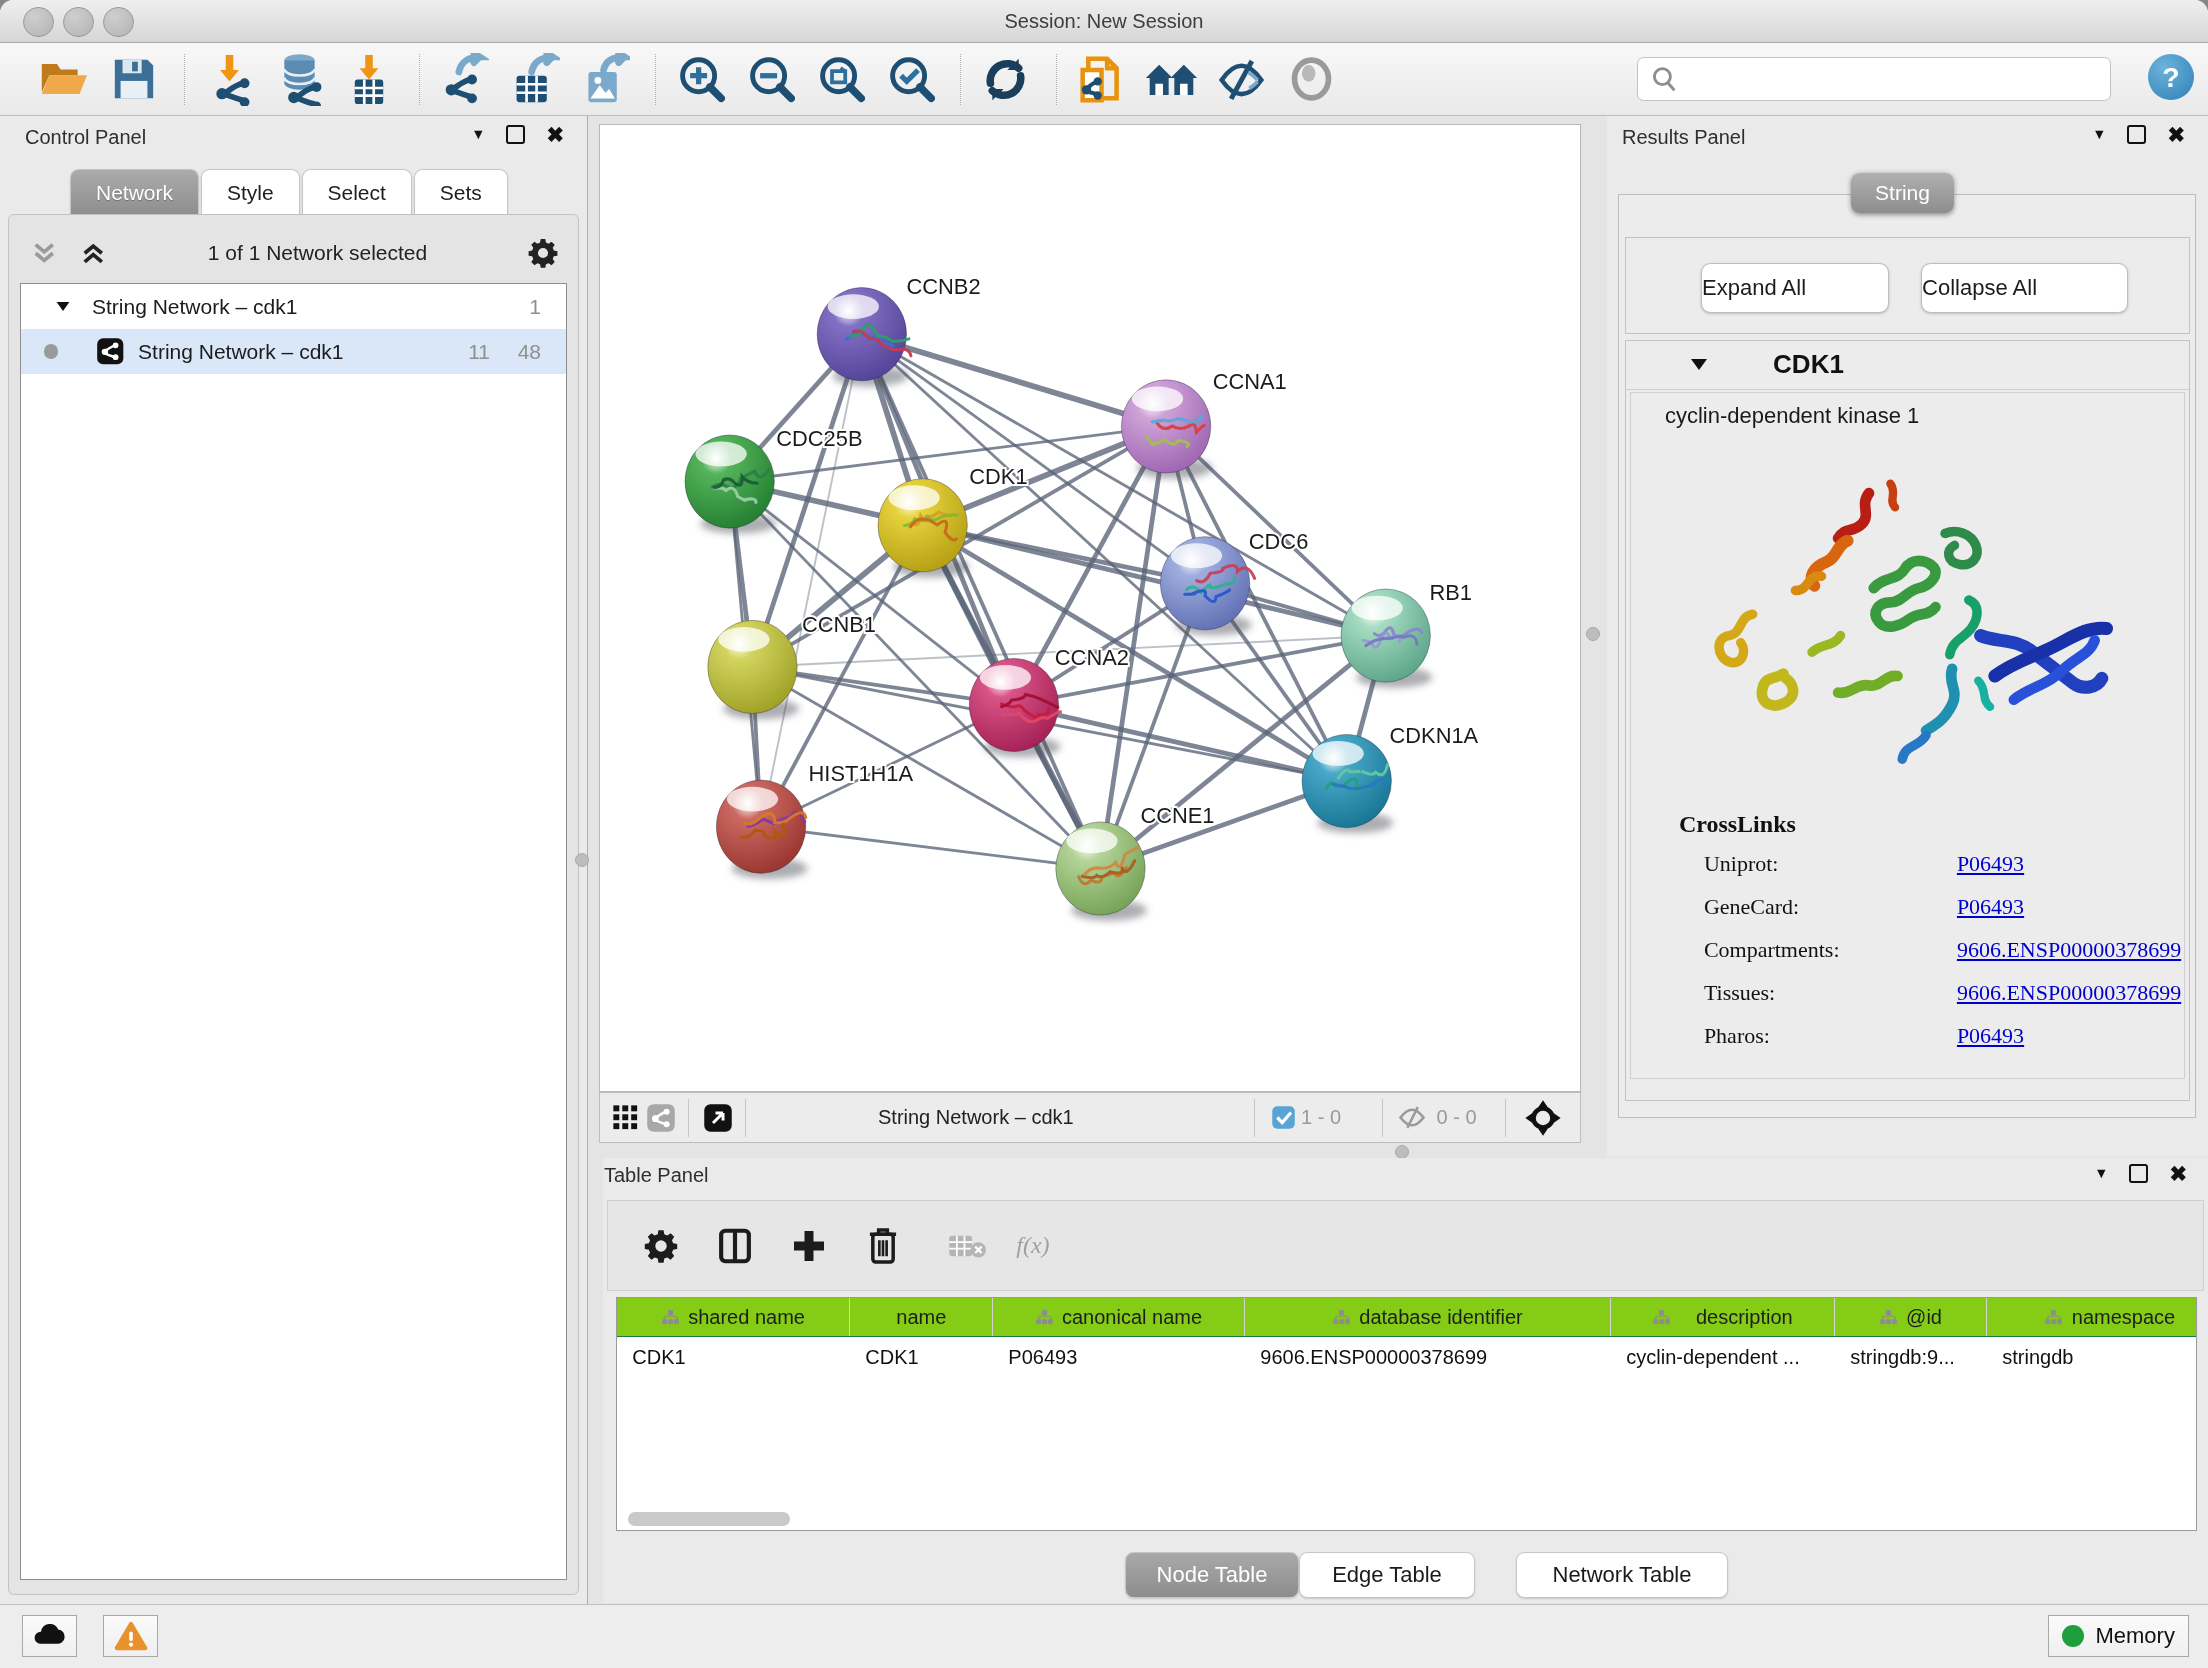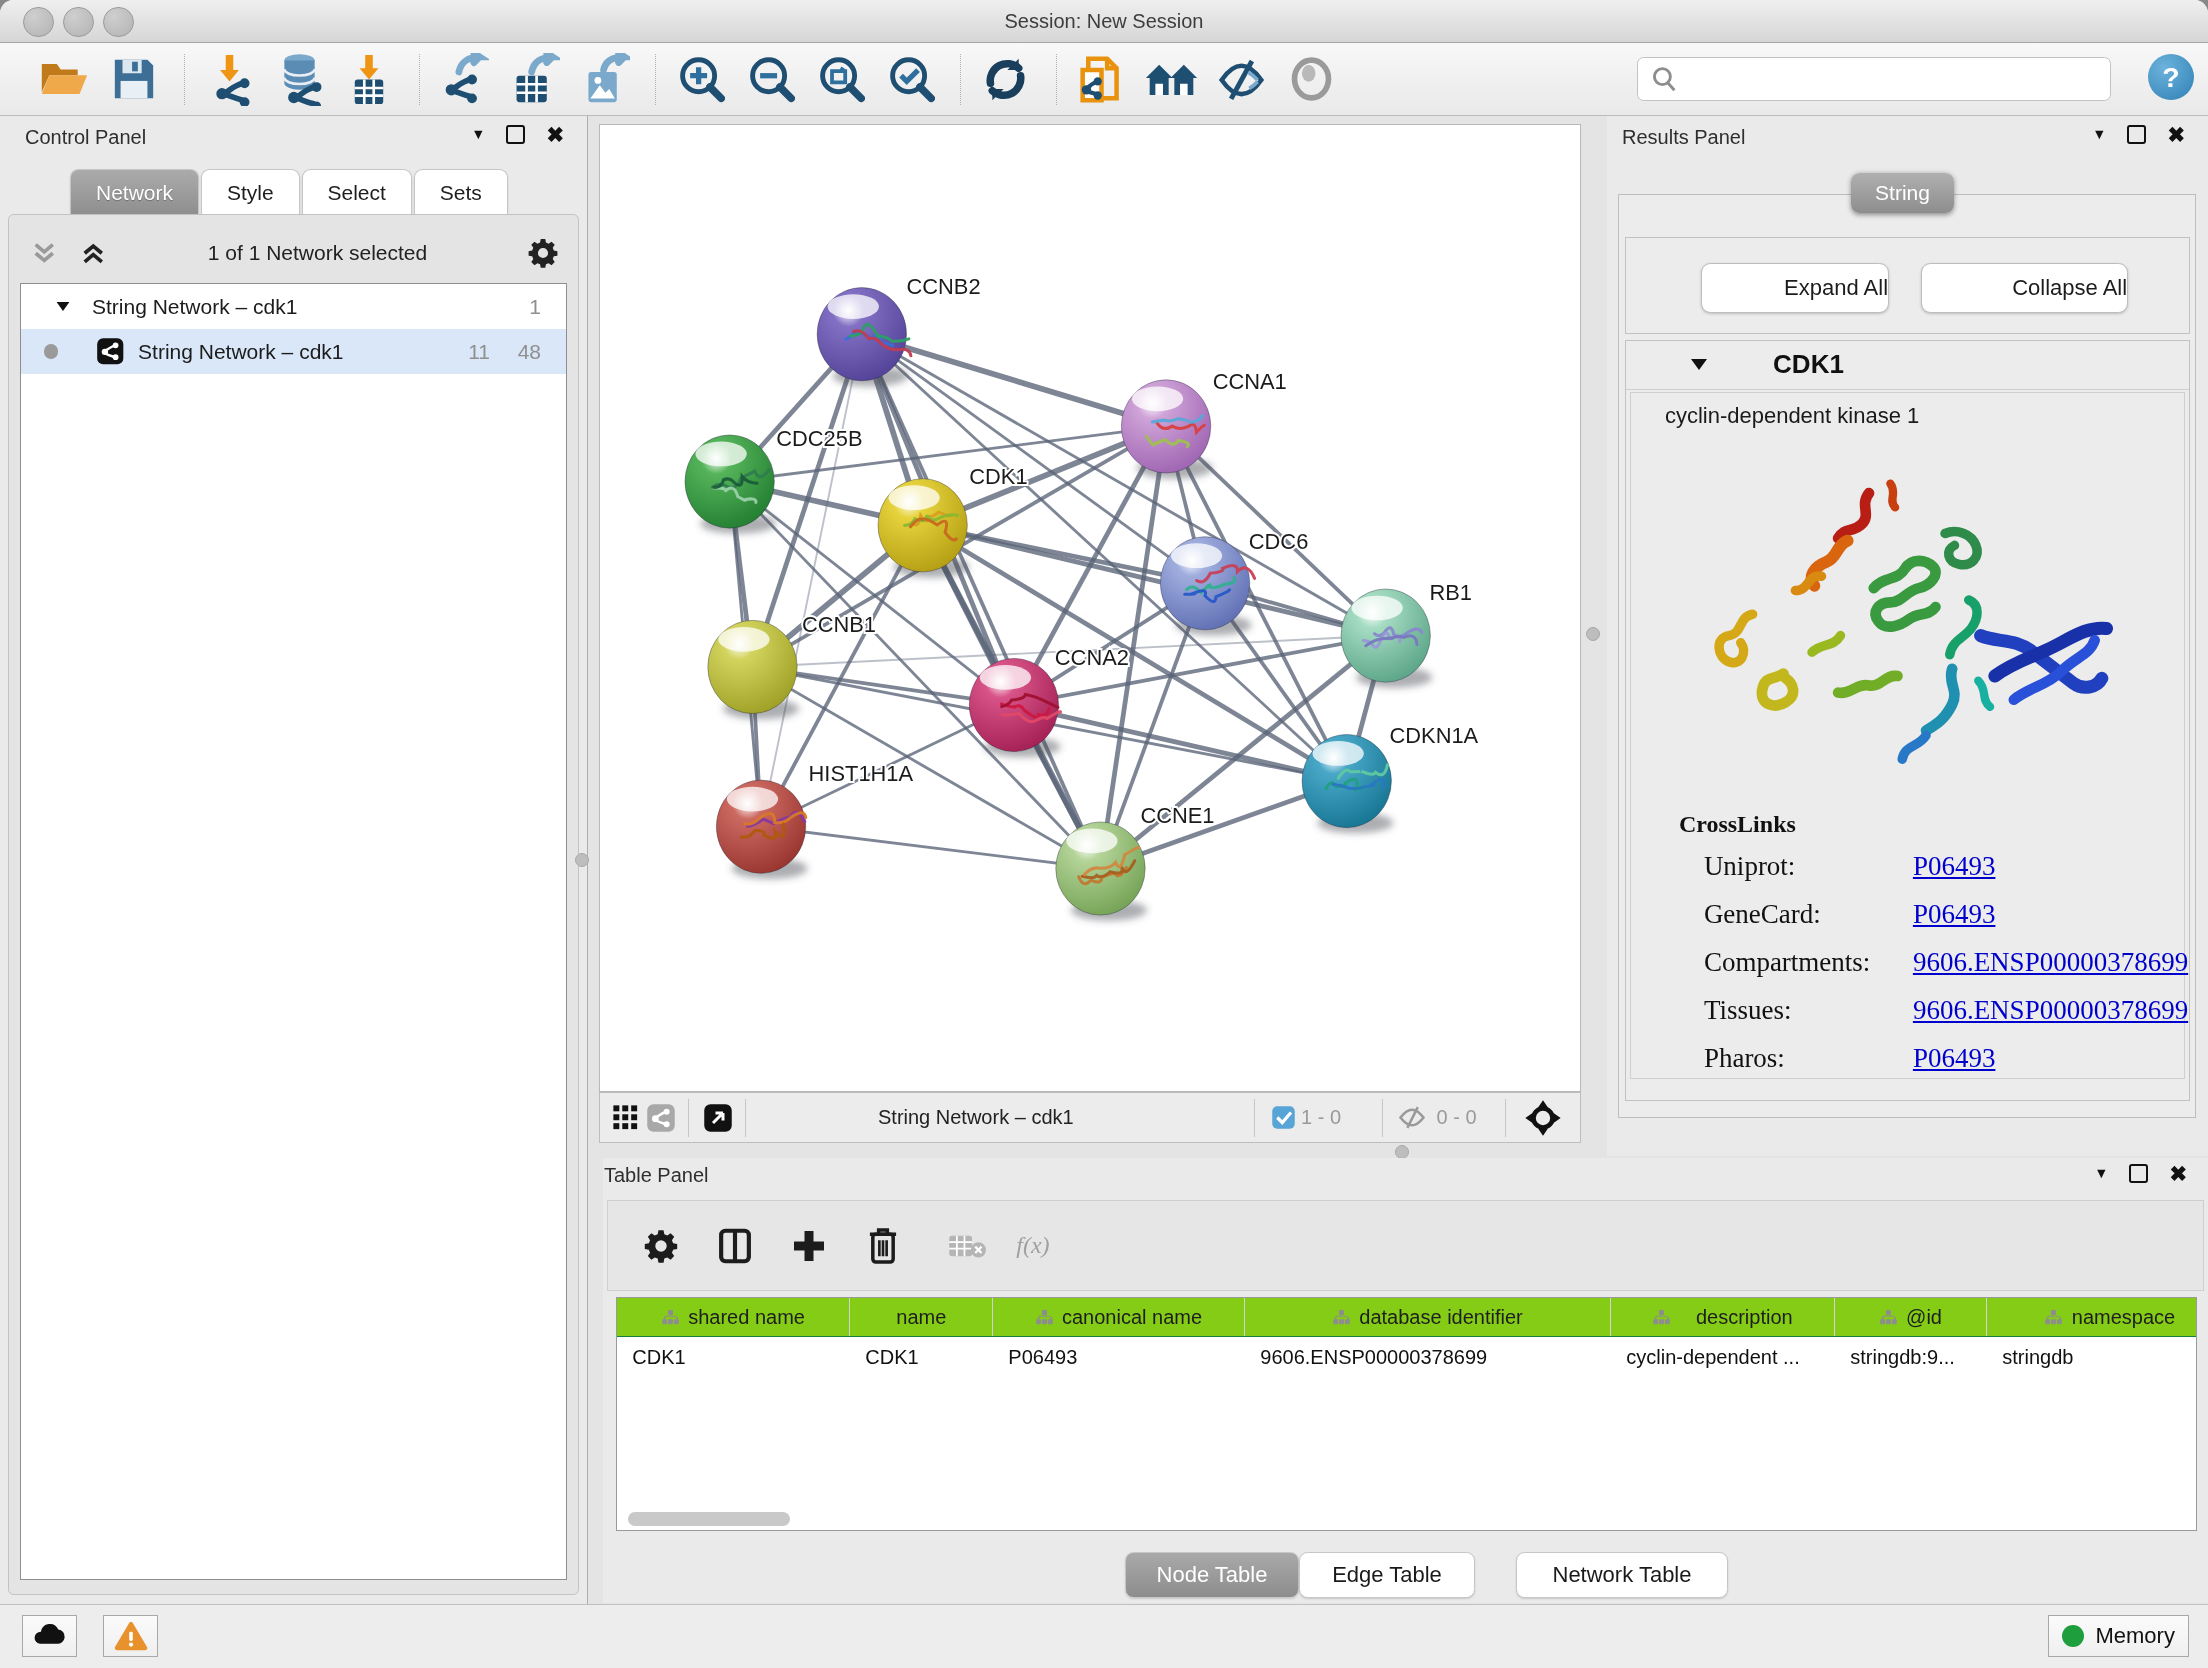--- a/index.html
+++ b/index.html
@@ -52,31 +52,31 @@
   .nt-label{font-size:20px;color:#222;}
   .nt-count{font-size:20px;color:#9a9a9a;}
   .split-dot{position:absolute;width:12.4px;height:12.4px;border-radius:50%;background:#bdbdbd;border:1px solid #a8a8a8;}
 
   
   .results-panel{position:absolute;left:1607px;top:116px;width:601px;height:1040px;background:#eaeaea;box-sizing:border-box;}
   .rp-title{position:absolute;left:15px;top:9.5px;}
   .string-tab{position:absolute;left:244px;top:57px;width:103px;height:40px;border-radius:8.6px;background:linear-gradient(#b0b0b0,#8d8d8d);color:#fff;font-size:21px;text-align:center;line-height:40px;box-shadow:0 1.9px 4.8px rgba(0,0,0,.4);z-index:2;}
   .rp-box{position:absolute;left:11.4px;top:78px;width:578px;height:924px;background:#ececec;border:1px solid #bdbdbd;box-sizing:border-box;}
   .rp-btnbox{position:absolute;left:5.7px;top:42px;width:565px;height:97px;border:1px solid #c2c2c2;background:#ececec;box-sizing:border-box;}
-  .rp-btn{position:absolute;top:25px;height:48px;background:#fff;border:1px solid #bdbdbd;border-radius:9.5px;font-size:22px;color:#1c1c1c;text-align:right;line-height:48px;box-shadow:0 1px 2.9px rgba(0,0,0,.2);}
+  .rp-btn{position:absolute;top:25px;height:48px;background:#fff;border:1px solid #bdbdbd;border-radius:9.5px;font-size:22px;color:#1c1c1c;text-align:left;line-height:48px;box-shadow:0 1px 2.9px rgba(0,0,0,.2);}
   .cdk-card{position:absolute;left:5.7px;top:145px;width:565px;height:761px;border:1px solid #c2c2c2;background:#ececec;box-sizing:border-box;}
   .cdk-head{position:absolute;left:0;top:0;width:100%;height:48px;border-bottom:1px solid #cfcfcf;}
   .cdk-head .tri-down{position:absolute;left:65px;top:18px;}
   .cdk-name{position:absolute;left:147px;top:7.6px;font-size:26px;font-weight:bold;color:#111;}
   .cdk-inner{position:absolute;left:3.8px;right:3.8px;top:51px;bottom:21px;border:1px solid #cfcfcf;background:#ececec;}
   .cdk-desc{font-size:22px;color:#1a1a1a;padding:9.5px 0 0 34px;}
   .protein-wrap{position:absolute;left:38px;top:55px;}
   .crosslinks{position:absolute;left:48px;top:418px;font-family:"Liberation Serif",serif;color:#111;}
   .cl-title{font-size:24px;font-weight:bold;margin-bottom:13.3px;}
-  .cl-row{display:flex;margin-bottom:17px;font-size:27px;}
+  .cl-row{display:flex;margin-bottom:17px;font-size:22px;gap:44px;}
   .cl-label{width:209px;padding-left:25px;}
   .cl-row a{color:#0000cc;}
 
   
   .table-panel{position:absolute;left:603px;top:1158px;width:1605px;height:445px;background:#eaeaea;}
   .tp-title{position:absolute;left:1px;top:5.7px;}
   .tp-controls{position:absolute;right:21px;top:5.7px;display:flex;align-items:center;gap:21px;}
   .tp-toolbar{position:absolute;left:3.8px;right:3.8px;top:42px;height:91px;background:#e6e6e6;border:1px solid #cfcfcf;display:flex;align-items:center;box-sizing:border-box;}
   .tp-ico{margin-left:32px;display:flex;align-items:center;justify-content:center;width:42px;height:42px;}
   .fx{font-family:"Liberation Serif",serif;font-style:italic;font-size:24px;color:#a0a0a0;margin-left:28.5px;}

